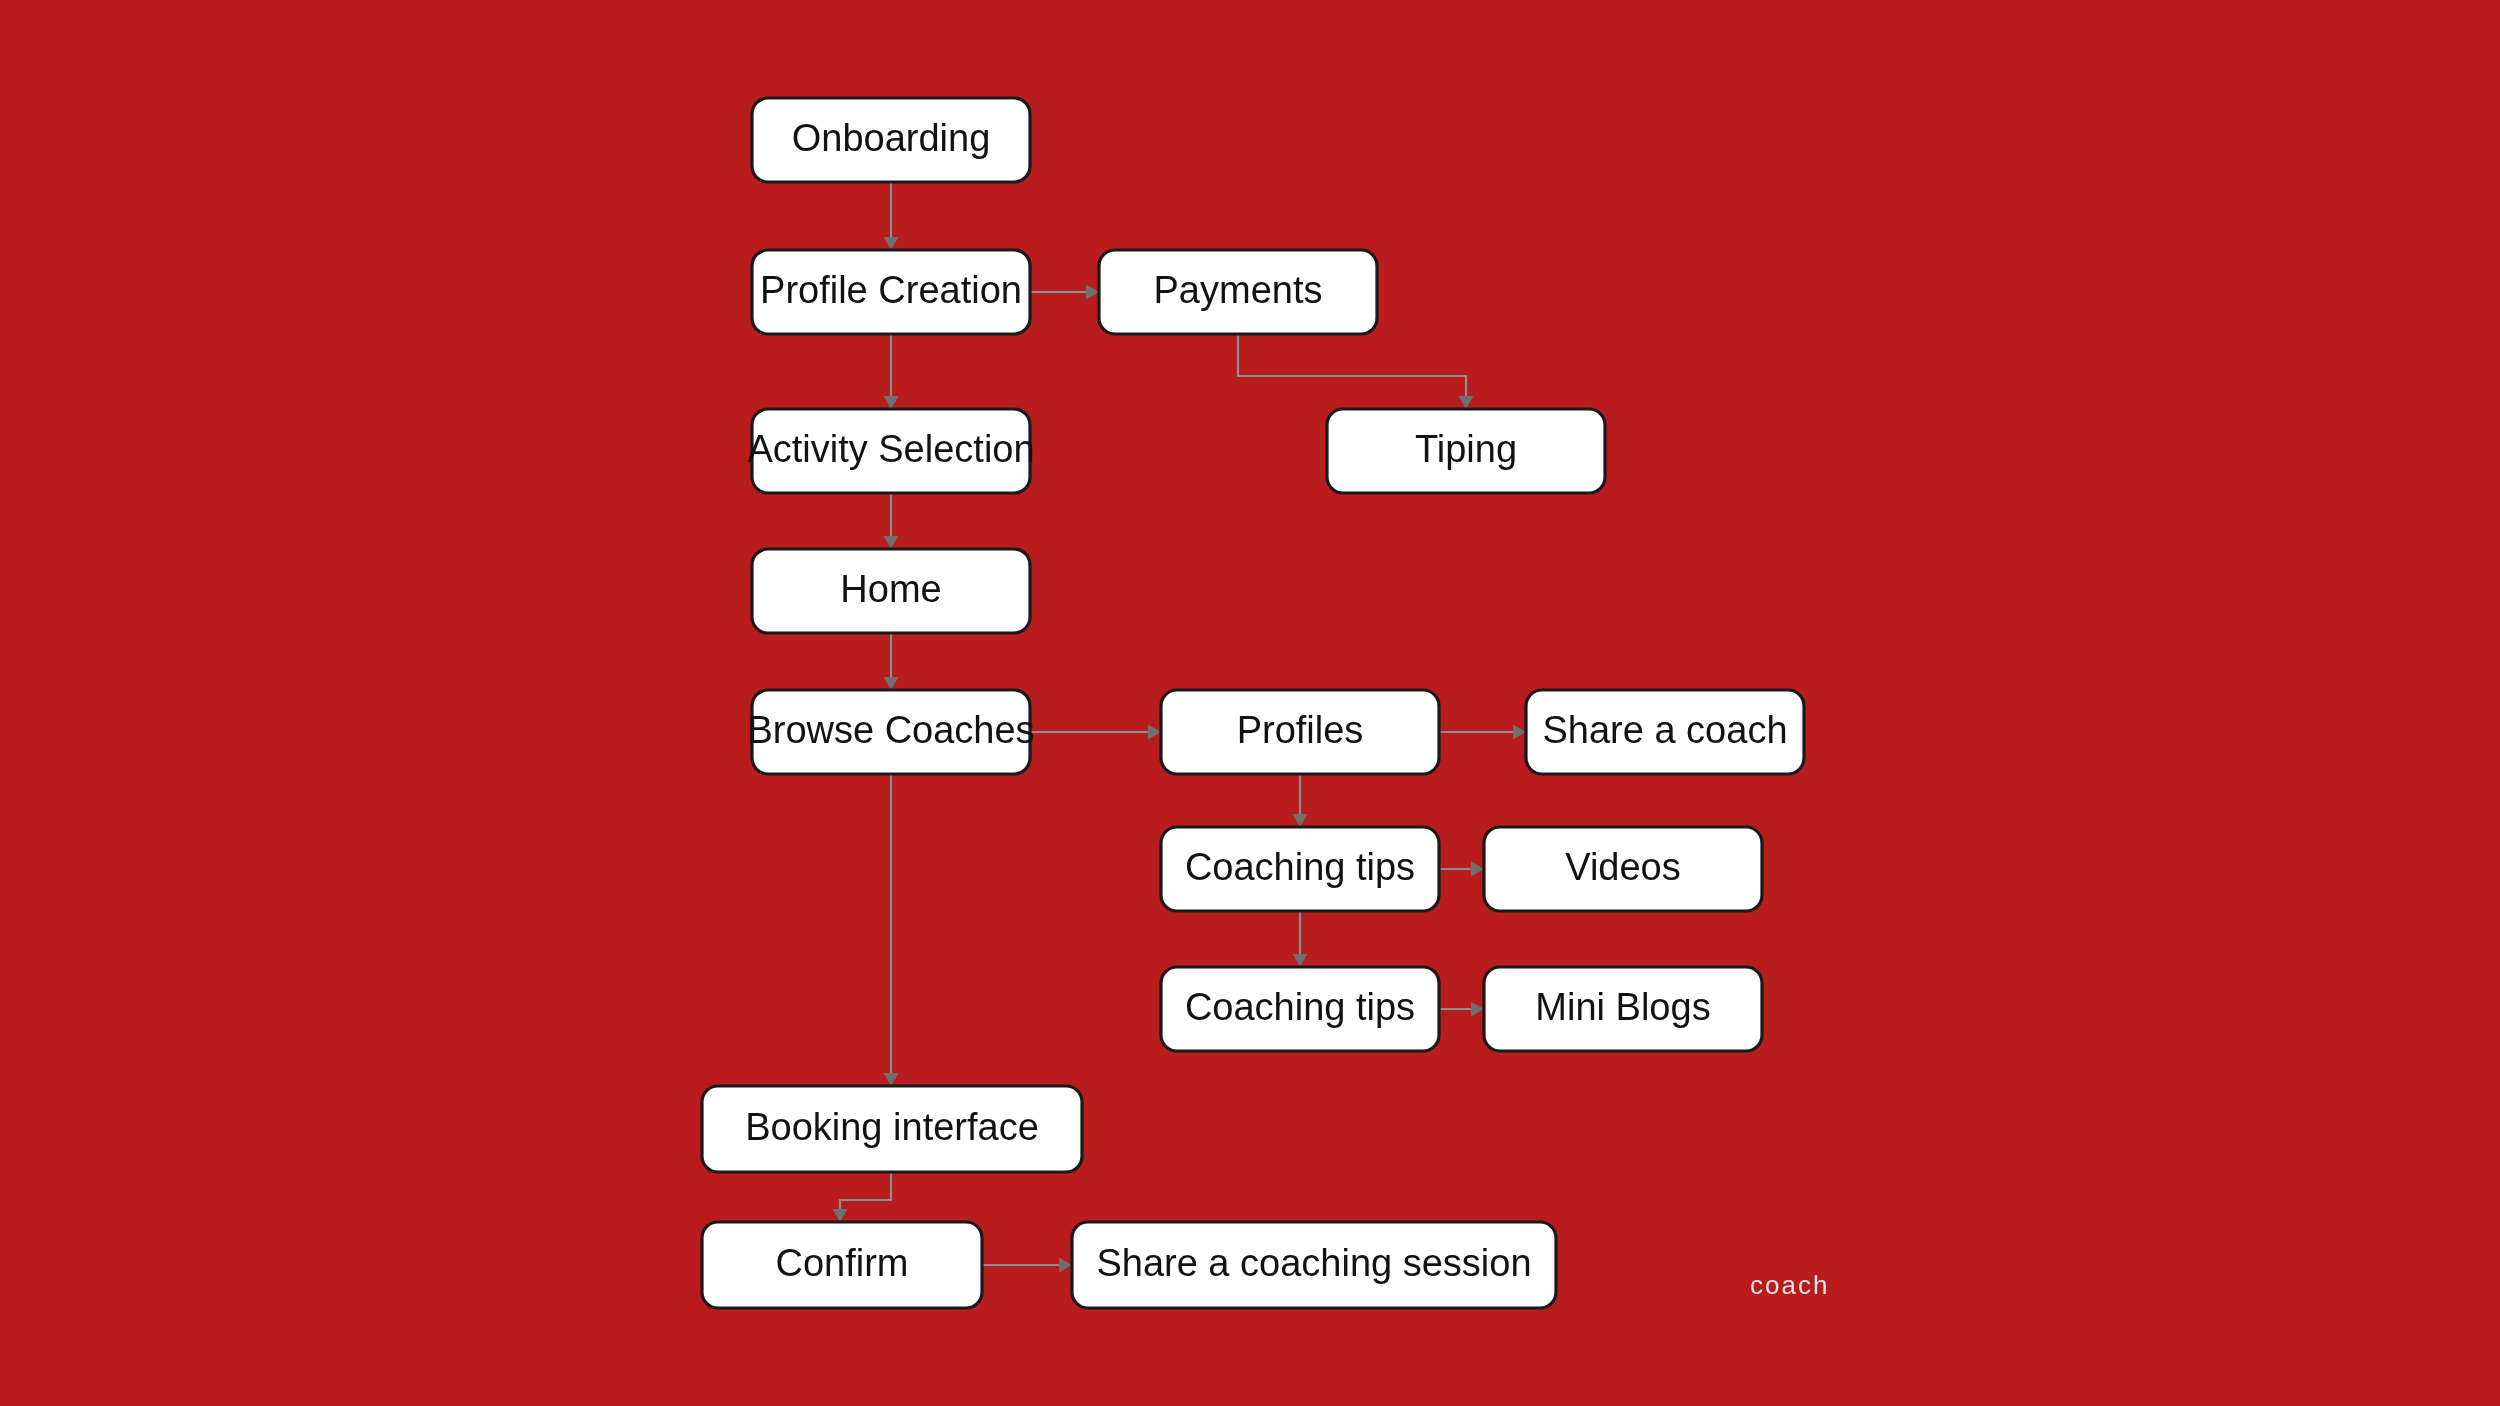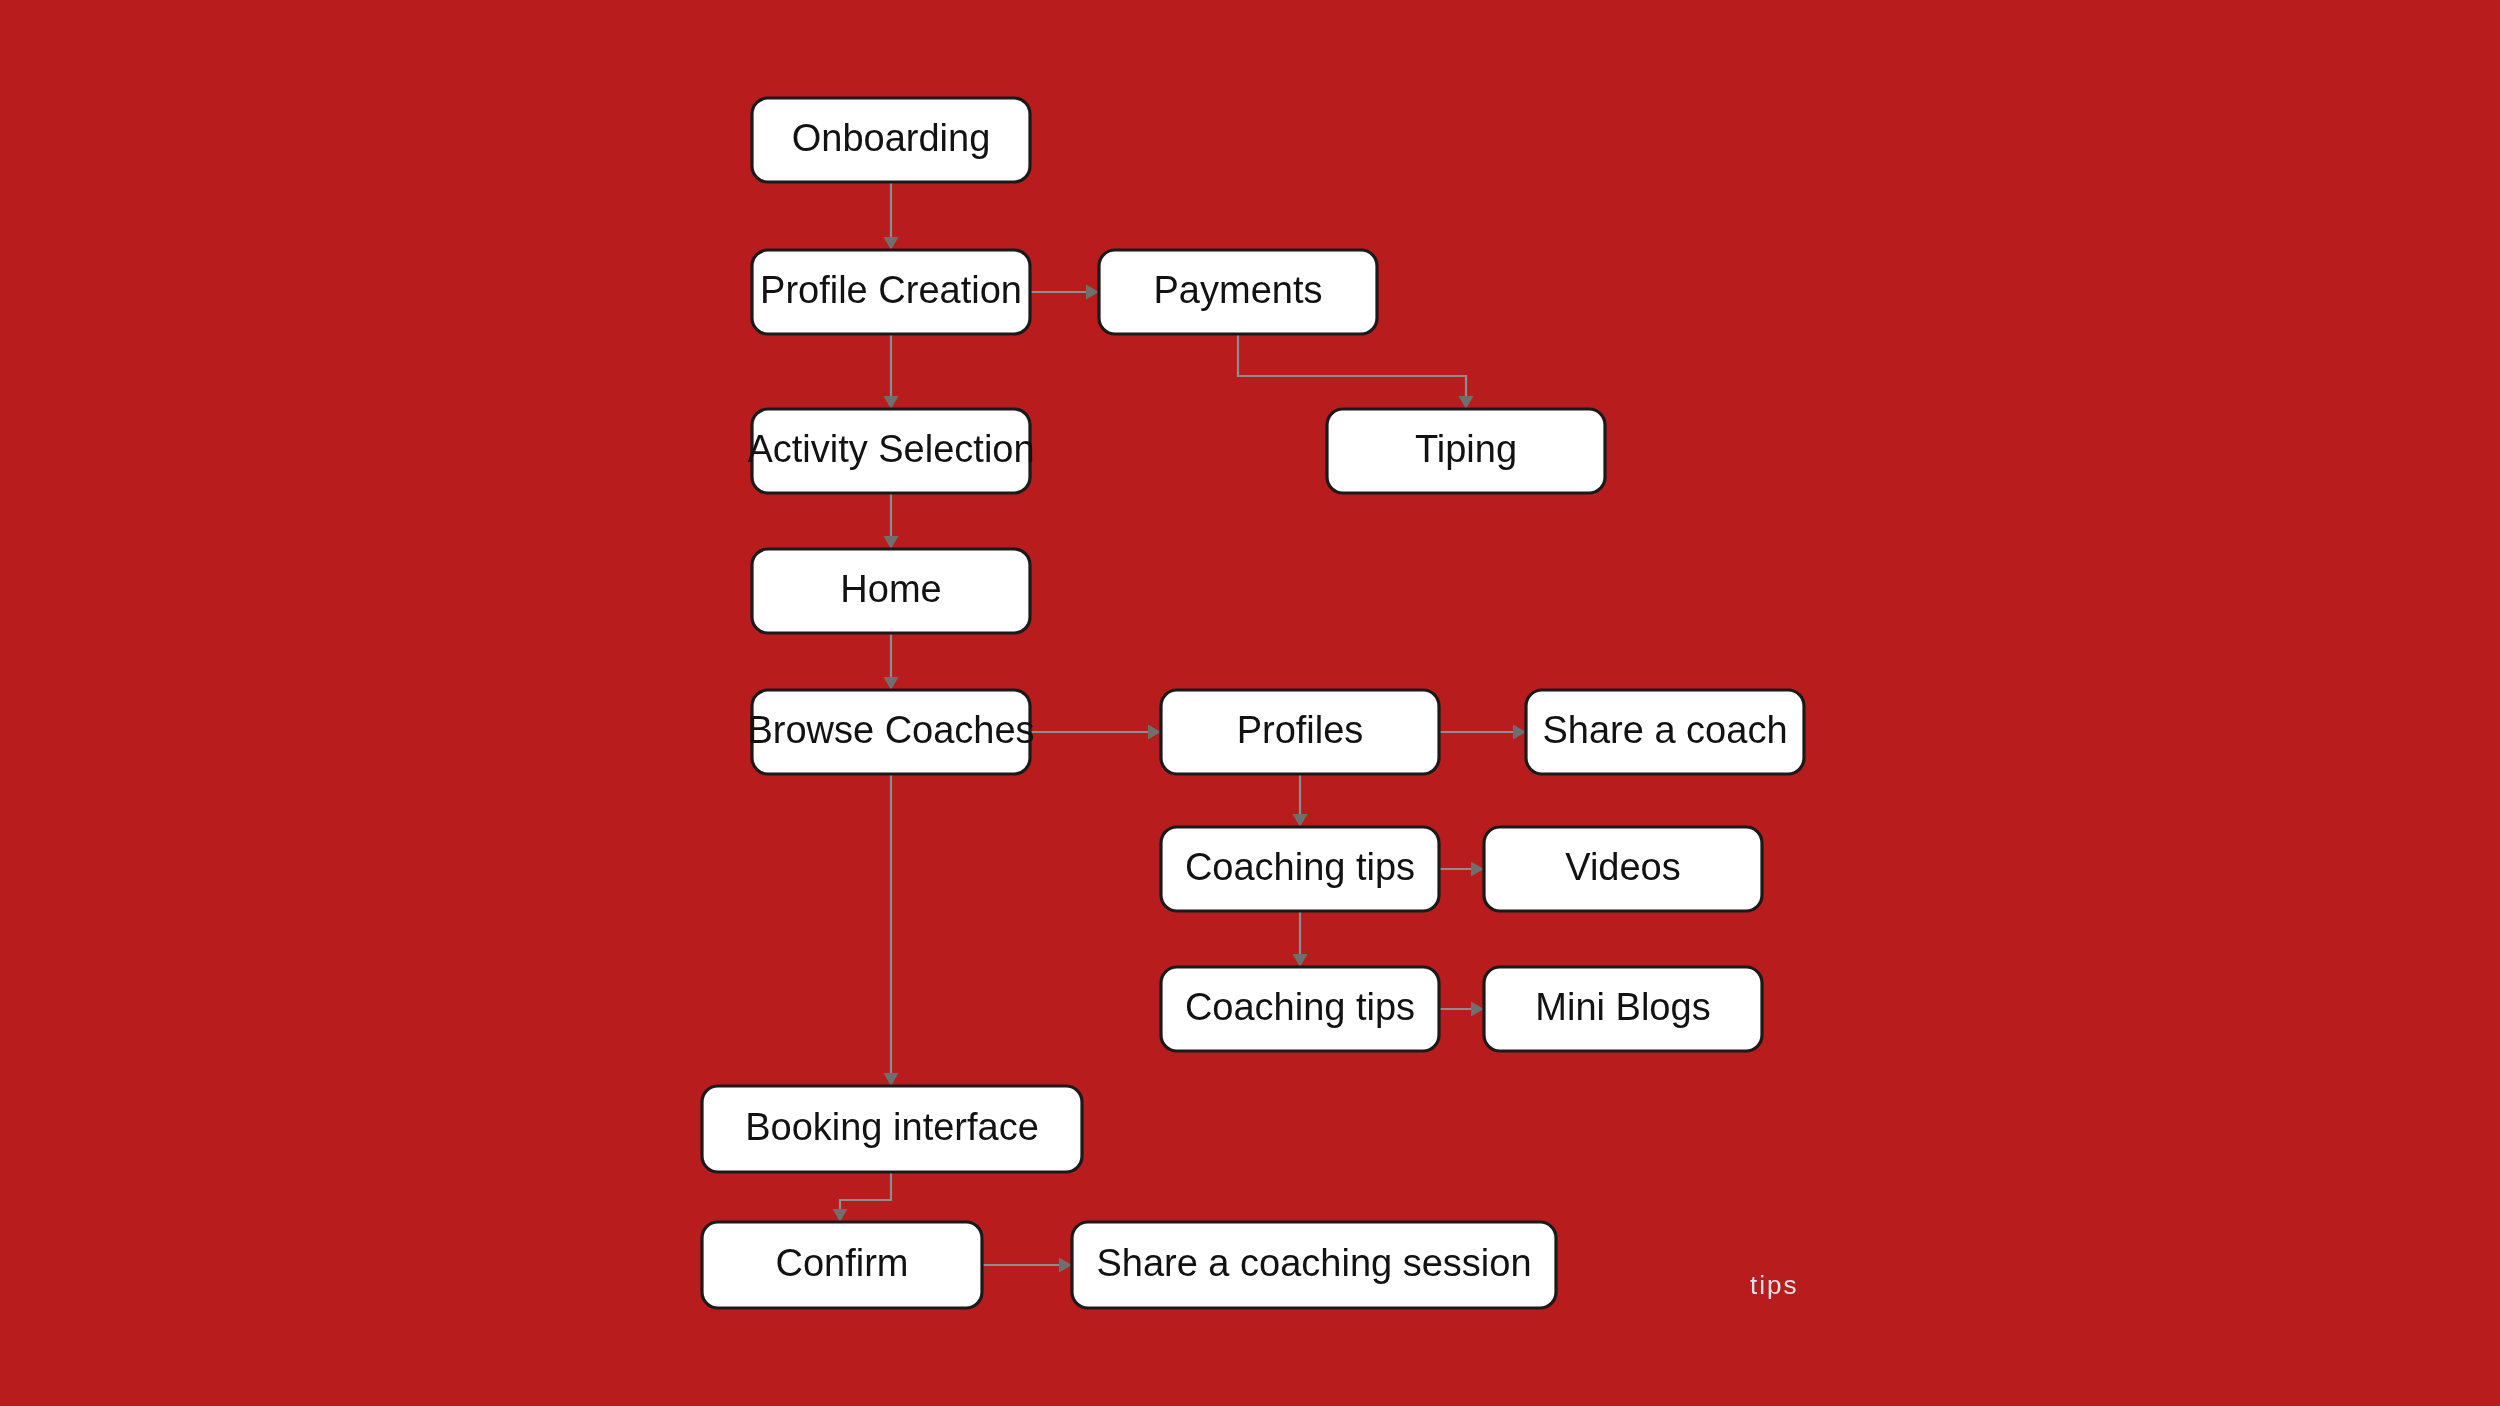--- a/index.html
+++ b/index.html
@@ -190,15 +190,15 @@
           <rect class="node-rect" x="702" y="1222" width="280" height="86" rx="16" ry="16" fill="#ffffff" stroke="#1a1a1a"></rect>
           <text class="node-label" x="842" y="1266" fill="#121212">Confirm</text>
         </g>
         <g>
           <rect class="node-rect" x="1072" y="1222" width="484" height="86" rx="16" ry="16" fill="#ffffff" stroke="#1a1a1a"></rect>
           <text class="node-label" x="1314" y="1266" fill="#121212">Share a coaching session</text>
         </g>
       </g>
   </svg>
 
-  <div class="watermark" style="left: 1750px; top: 1270px;">tips</div>
+  <div class="watermark" style="left: 1750px; top: 1270px;">coach</div>
 
 </div>
 
 </body></html>

